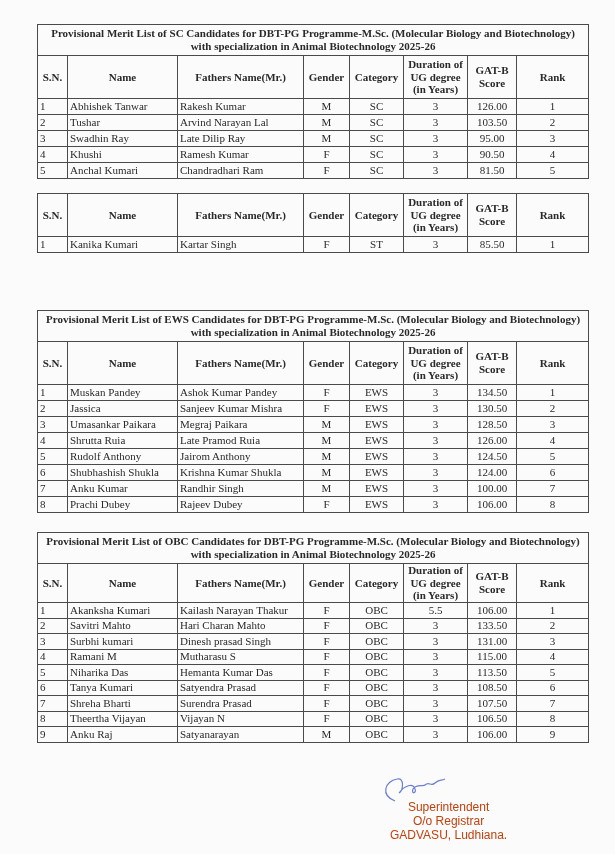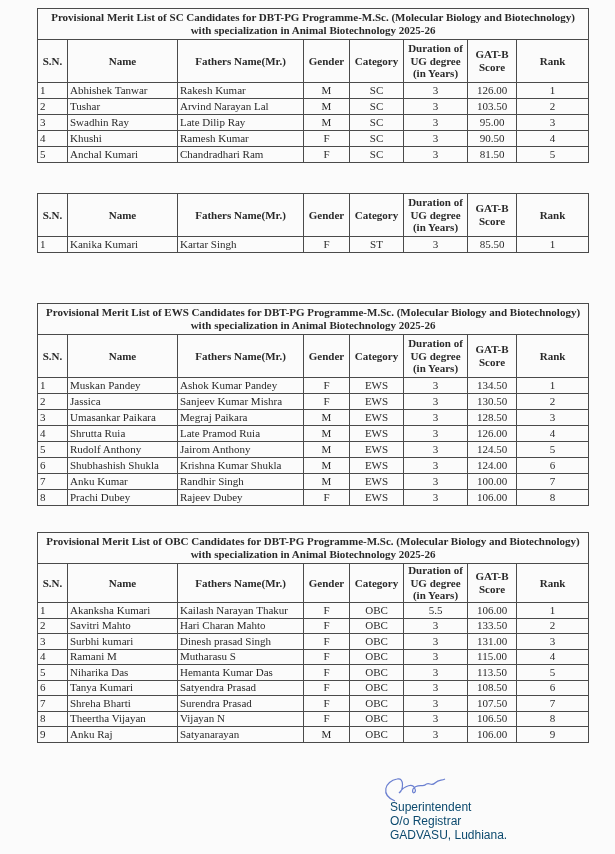--- a/index.html
+++ b/index.html
@@ -17,29 +17,29 @@
   }
   .merit-table th { font-weight: bold; font-size: 11px; }
   .title-cell { text-align: center; font-weight: bold; font-size: 11px; padding: 2px 4px; white-space: normal !important; }
   .hdr th { text-align: center; white-space: normal; }
   .hdr th.l { text-align: center; }
   td.c { text-align: center; }
   td.l { text-align: left; }
   .col-sn { width: 30px; } .col-name { width: 110px; } .col-father { width: 126px; }
   .col-gender { width: 46px; } .col-cat { width: 54px; } .col-dur { width: 64px; }
   .col-score { width: 49px; } .col-rank { width: 72px; }
-  #t1 { top: 8px; } #t2 { top: 193px; } #t3 { top: 303px; } #t4 { top: 532px; }
+  #t1 { top: 24px; } #t2 { top: 193px; } #t3 { top: 310px; } #t4 { top: 532px; }
   #t1 .title-cell, #t2 .title-cell, #t3 .title-cell, #t4 .title-cell { height: 30px; }
   .hdr th { height: 42px; }
   #t4 .hdr th { height: 38px; }
   .row td { height: 15px; }
   #t4 .row td { height: 14.5px; }
   .signature { position: absolute; left: 375px; top: 773px; width: 130px; height: 30px; }
-  .sign-block { position: absolute; left: 390px; top: 800px; color: #0c4a6e;
-    font-family: "Liberation Sans", "DejaVu Sans", sans-serif; font-size: 12px; line-height: 14px; }
+  .sign-block { position: absolute; left: 390px; top: 800px; color: #c2410c;
+    font-family: "Liberation Sans", "DejaVu Sans", sans-serif; font-size: 12px; line-height: 14px; text-align: center; }
 </style>
 </head>
 <body>
 
 <table class="merit-table" id="t1">
   <colgroup>
       <col class="col-sn">
       <col class="col-name">
       <col class="col-father">
       <col class="col-gender">

